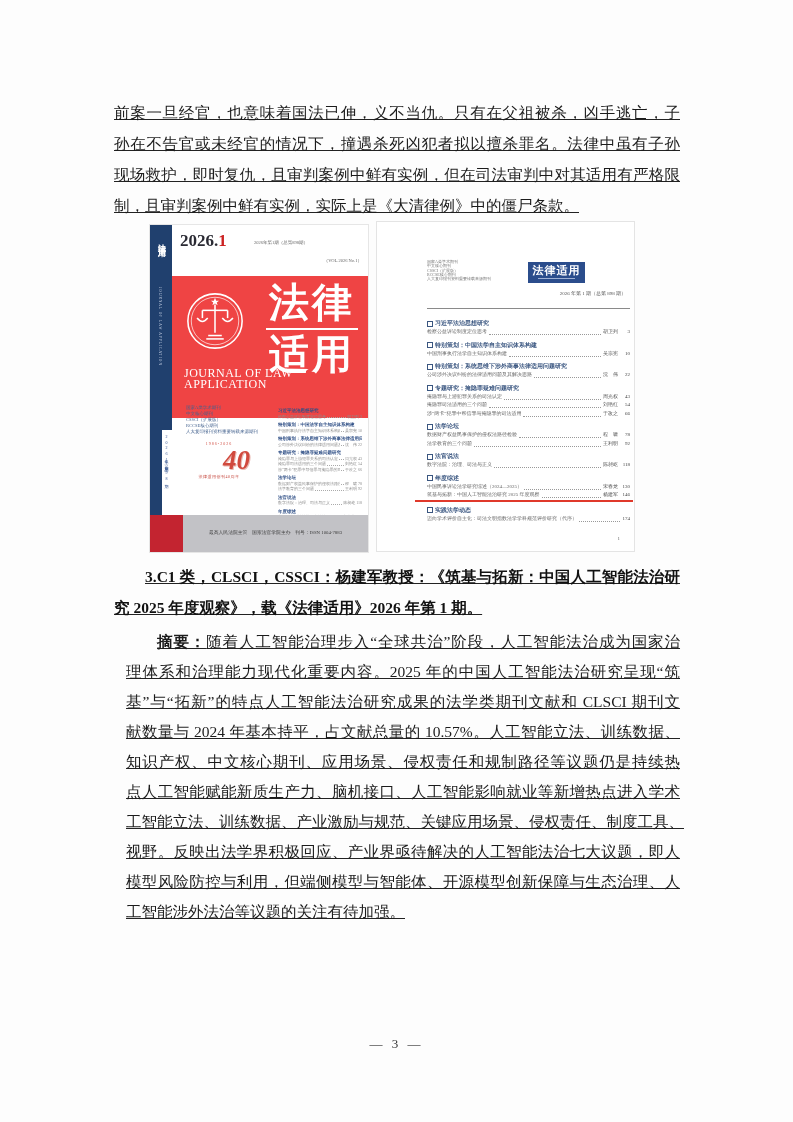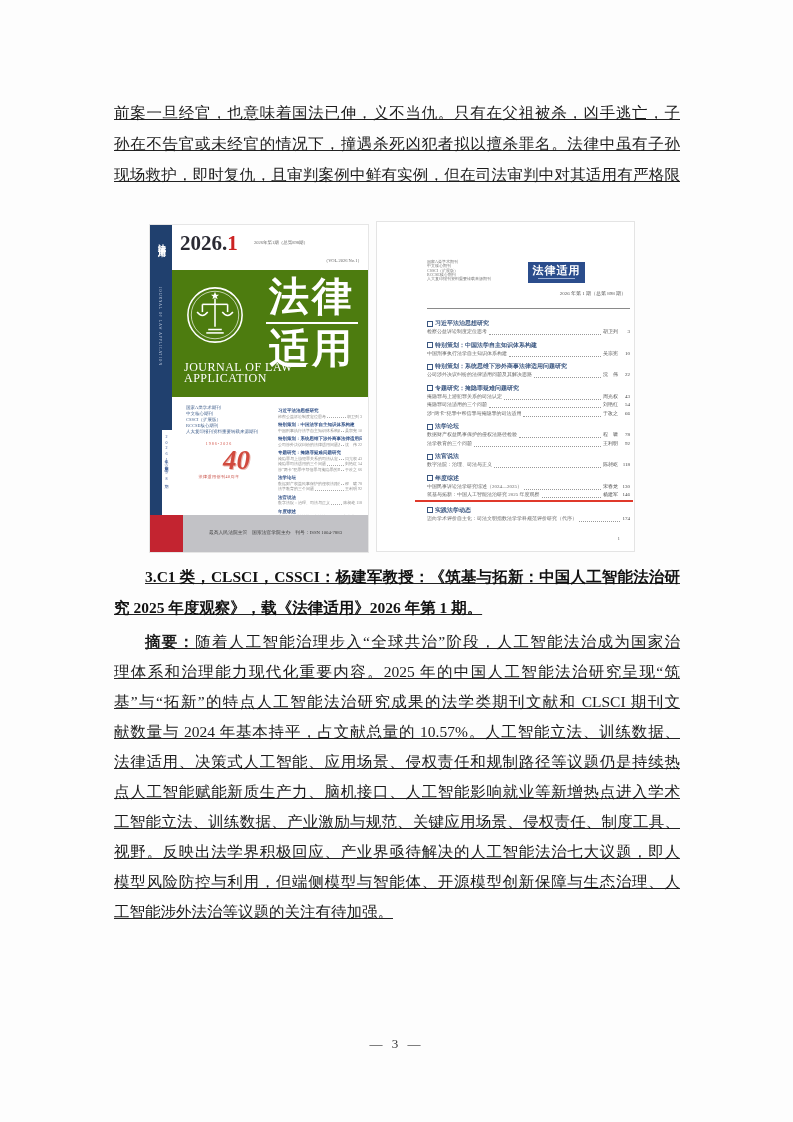--- a/index.html
+++ b/index.html
@@ -5,47 +5,47 @@
   html,body{margin:0;padding:0;background:#888;}
   .page{position:relative;width:793px;height:1122px;background:#fdfdfd;margin:0 auto;
         font-family:"Liberation Serif","DejaVu Serif",serif;color:#222;overflow:hidden;}
 
   
   .tblock{position:absolute;left:114px;width:566px;text-decoration:underline;}
   .bline{height:31px;line-height:31px;font-size:15.5px;white-space:nowrap;
          text-align:justify;text-align-last:justify;color:#1c1c1c;}
   .bline.last{text-align-last:left;}
   .bline.indent{text-indent:2em;}
-  #abstract .bline{height:30px;line-height:30px;}
+  #abstract .bline{height:30px;line-height:30px;margin-left:12px;}
   #heading .bline{font-weight:bold;color:#111;}
   .abs-label{font-weight:bold;}
 
   
   .footer{position:absolute;left:0;right:0;top:1036px;text-align:center;
           font-size:13px;color:#333;letter-spacing:3px;}
 
   
   .cover{position:absolute;left:150px;top:225px;width:218px;height:327px;background:#fff;
          box-shadow:0 0 0 1px #e6e6e6;}
   .spine{position:absolute;left:0;top:0;width:22px;height:290px;background:#20406e;}
   .spine-title{position:absolute;left:5px;top:12px;writing-mode:vertical-rl;text-orientation:upright;
                color:#fff;font-size:8px;font-weight:bold;letter-spacing:2px;}
   .spine-sub{position:absolute;left:8px;top:62px;writing-mode:vertical-rl;
              color:#cfd8ea;font-size:3.5px;letter-spacing:1px;}
   .spine-issue{position:absolute;left:12px;top:205px;width:10px;height:85px;background:#fff;}
   .spine-issue span{position:absolute;left:2px;top:4px;writing-mode:vertical-rl;text-orientation:upright;
                     color:#2b4d8c;font-size:4px;letter-spacing:.5px;}
   .cover-red{position:absolute;left:0;top:290px;width:33px;height:37px;background:#c32430;}
   .cover-band{position:absolute;left:22px;top:0;width:196px;height:45px;background:#fff;}
-  .cover-year{position:absolute;left:8px;top:6px;font-size:21px;font-weight:bold;color:#2a2a33;
+  .cover-year{position:absolute;left:8px;top:6px;font-size:17px;font-weight:bold;color:#2a2a33;
               font-family:"Liberation Serif",serif;}
   .cover-issue-no{color:#c22; }
   .cover-issue-line{position:absolute;left:82px;top:15px;font-size:4.5px;color:#666;}
   .cover-vol{position:absolute;right:6px;top:33px;font-size:4.5px;color:#666;}
-  .cover-blue{position:absolute;left:22px;top:45px;width:196px;height:127px;background:#4d7c0f;}
+  .cover-blue{position:absolute;left:22px;top:51px;width:196px;height:142px;background:#ef4444;}
   .emblem{position:absolute;left:12px;top:14px;}
   .cover-title{position:absolute;right:8px;top:4px;width:96px;text-align:center;color:#fff;}
   .cover-title .tl{font-size:40px;line-height:46px;font-weight:bold;letter-spacing:3px;white-space:nowrap;}
   .cover-title .divider{height:0;border-top:2px solid #fff;margin:2px 2px;}
   .cover-sub{position:absolute;left:12px;top:92px;color:#fff;font-weight:normal;font-size:12px;
              line-height:11px;letter-spacing:.5px;}
   .cover-badges{position:absolute;left:36px;top:180px;font-size:4.5px;line-height:6px;color:#44628e;}
   .anniv{position:absolute;left:38px;top:216px;width:62px;text-align:center;color:#cf4a3f;}
   .anniv .yrs{font-size:4px;letter-spacing:1px;}
   .anniv .n40{font-size:27px;font-weight:bold;font-style:italic;line-height:28px;
@@ -85,20 +85,21 @@
 </style>
 </head>
 <body>
 
 <div class="page">
 
   <div class="tblock" id="para-top" style="top:97px">
       <div class="bline">前案一旦经官，也意味着国法已伸，义不当仇。只有在父祖被杀，凶手逃亡，子</div>
       <div class="bline">孙在不告官或未经官的情况下，撞遇杀死凶犯者拟以擅杀罪名。法律中虽有子孙</div>
       <div class="bline">现场救护，即时复仇，且审判案例中鲜有实例，但在司法审判中对其适用有严格限</div>
+      <div class="bline last">制，且审判案例中鲜有实例，实际上是《大清律例》中的僵尸条款。</div>
     </div>
 
   <div class="cover">
     <div class="spine">
       <div class="spine-title">法律适用</div>
       <div class="spine-sub">JOURNAL OF LAW APPLICATION</div>
     </div>
     <div class="spine-issue">
       <span>2026年第1期（总第898期）</span>
     </div>
@@ -368,21 +369,21 @@
   <div class="tblock" id="heading" style="top:561px">
       <div class="bline indent">3.C1 类，CLSCI，CSSCI：杨建军教授：《筑基与拓新：中国人工智能法治研</div>
       <div class="bline last">究 2025 年度观察》，载《法律适用》2026 年第 1 期。</div>
     </div>
 
   <div class="tblock" id="abstract" style="top:627px">
       <div class="bline indent"><span class="abs-label">摘要：</span><span>随着人工智能治理步入“全球共治”阶段，人工智能法治成为国家治</span></div>
       <div class="bline">理体系和治理能力现代化重要内容。2025 年的中国人工智能法治研究呈现“筑</div>
       <div class="bline">基”与“拓新”的特点人工智能法治研究成果的法学类期刊文献和 CLSCI 期刊文</div>
       <div class="bline">献数量与 2024 年基本持平，占文献总量的 10.57%。人工智能立法、训练数据、</div>
-      <div class="bline">法律适用、决策式人工智能、应用场景、侵权责任和规制路径等议题仍是持续热</div>
+      <div class="bline">知识产权、中文核心期刊、应用场景、侵权责任和规制路径等议题仍是持续热</div>
       <div class="bline">点人工智能赋能新质生产力、脑机接口、人工智能影响就业等新增热点进入学术</div>
       <div class="bline">工智能立法、训练数据、产业激励与规范、关键应用场景、侵权责任、制度工具、</div>
       <div class="bline">视野。反映出法学界积极回应、产业界亟待解决的人工智能法治七大议题，即人</div>
       <div class="bline">模型风险防控与利用，但端侧模型与智能体、开源模型创新保障与生态治理、人</div>
       <div class="bline last">工智能涉外法治等议题的关注有待加强。</div>
     </div>
 
   <div class="footer">— 3 —</div>
 </div>
 

